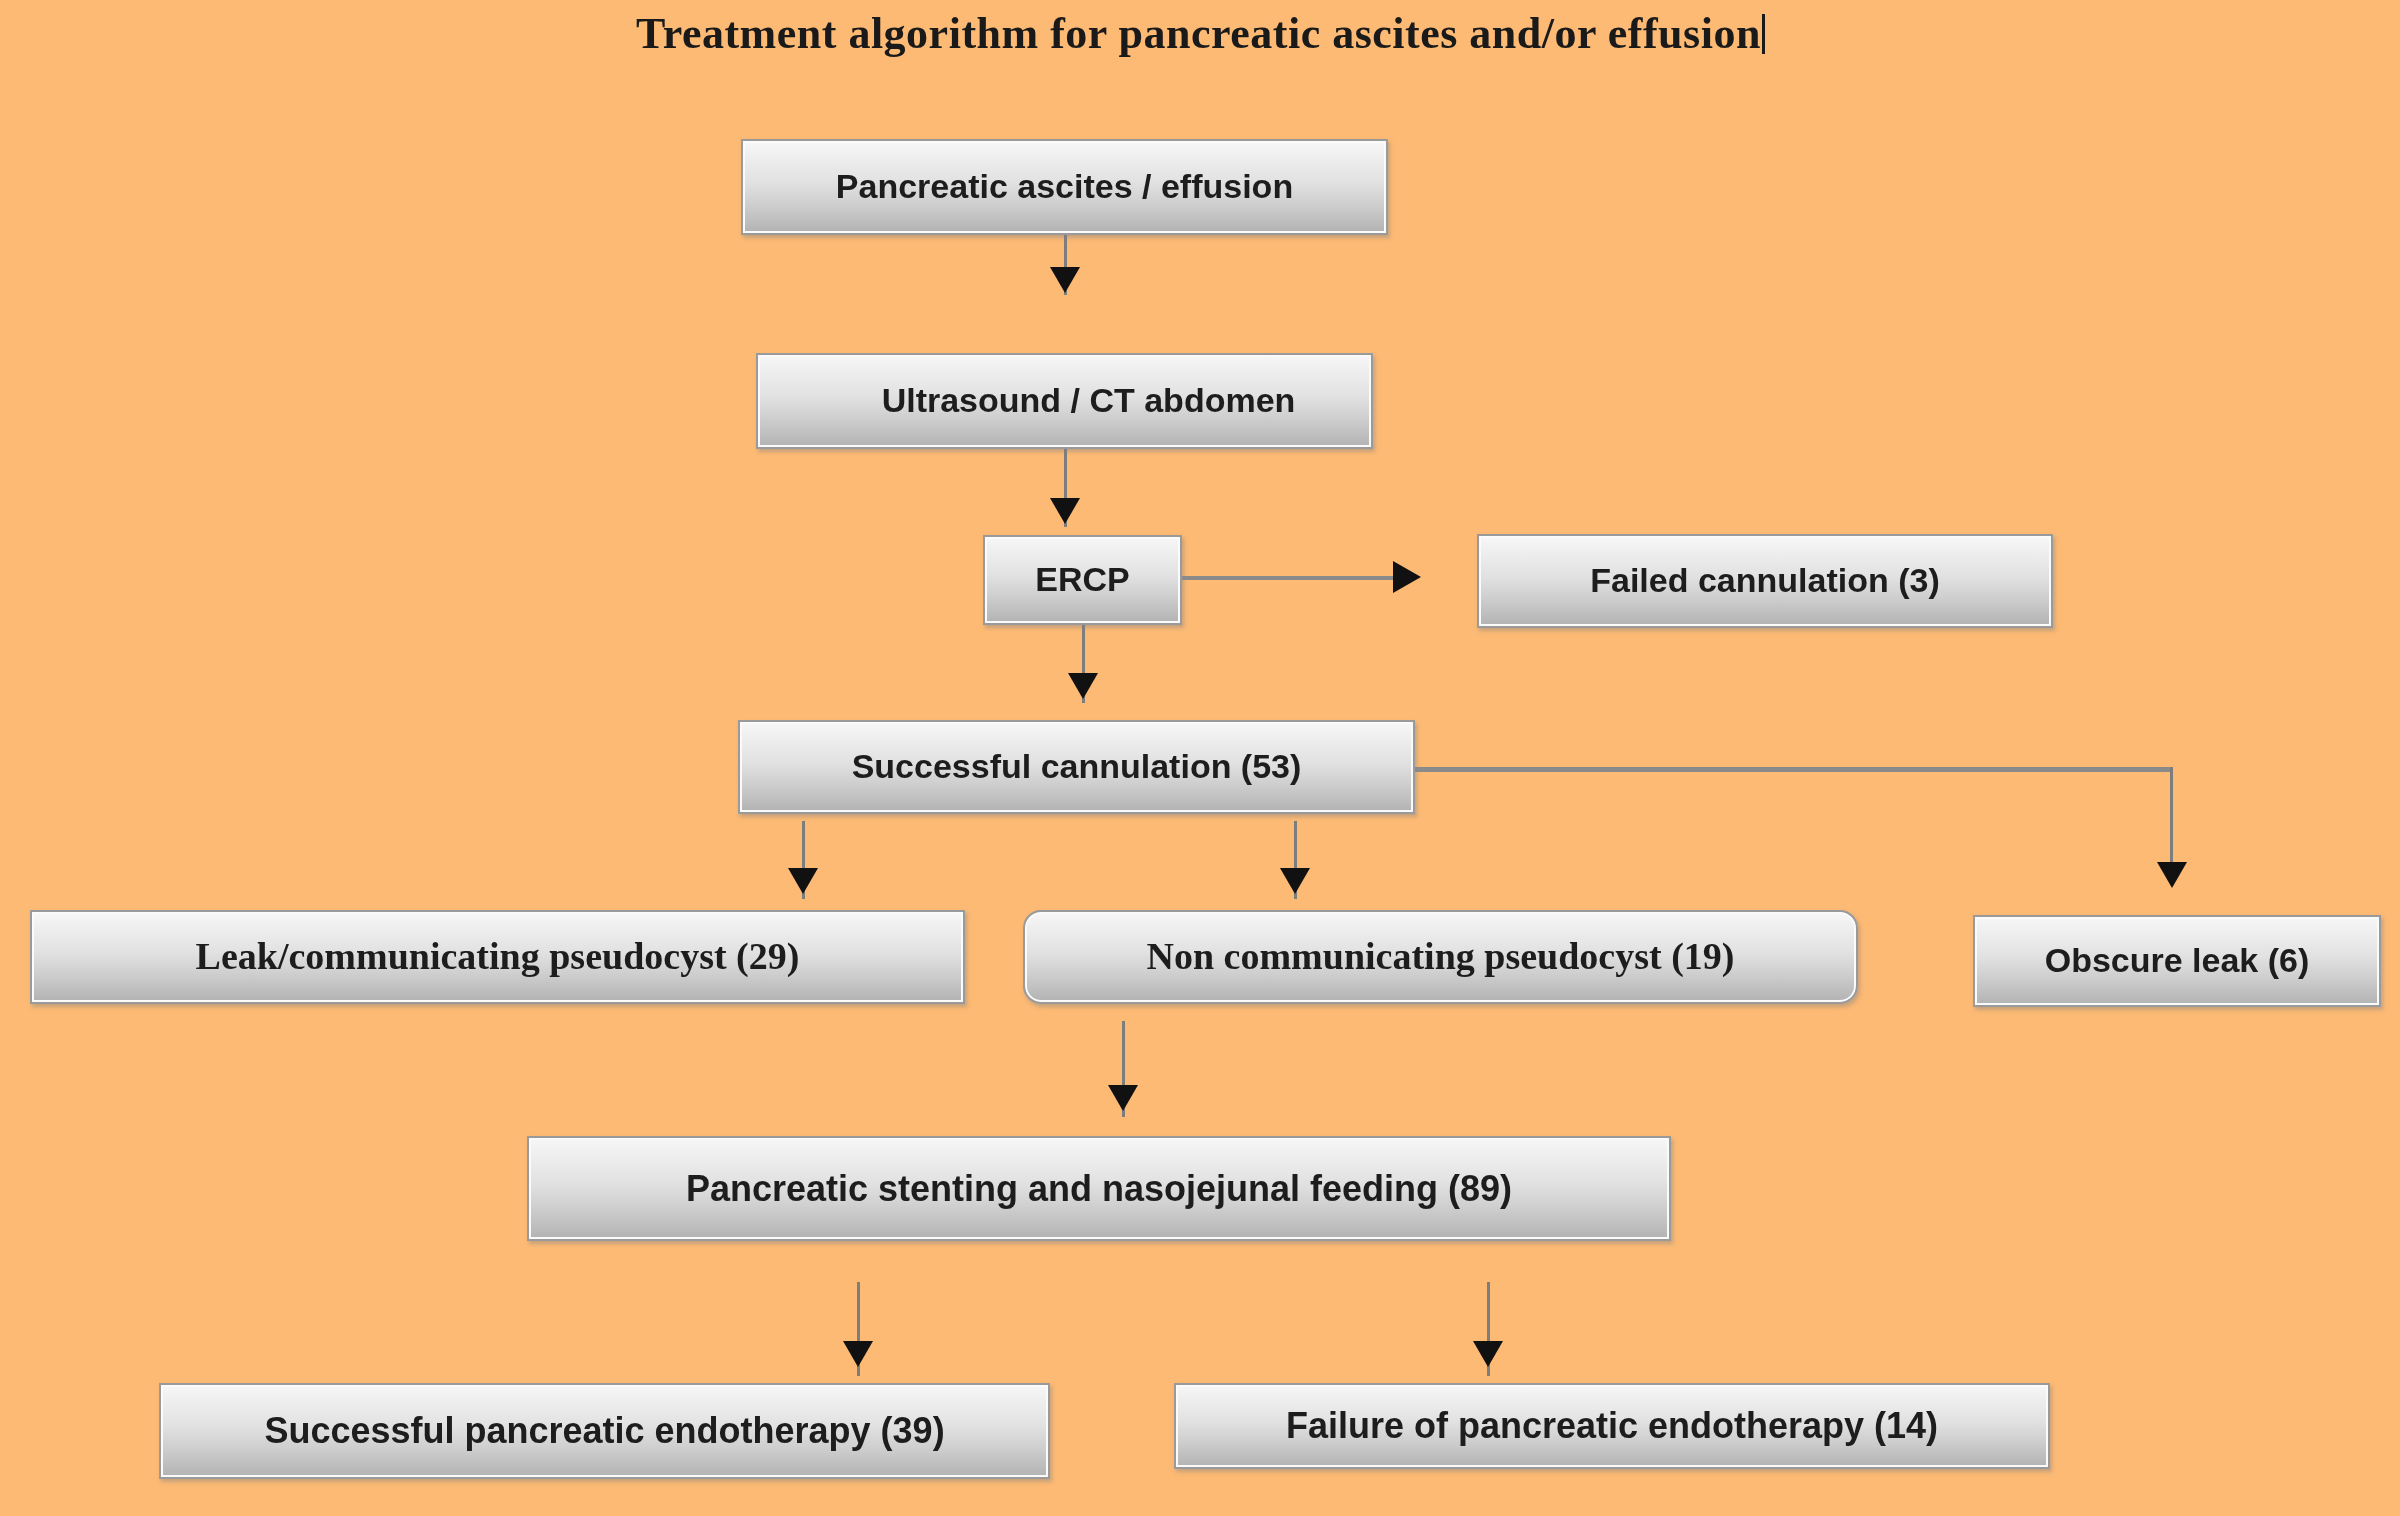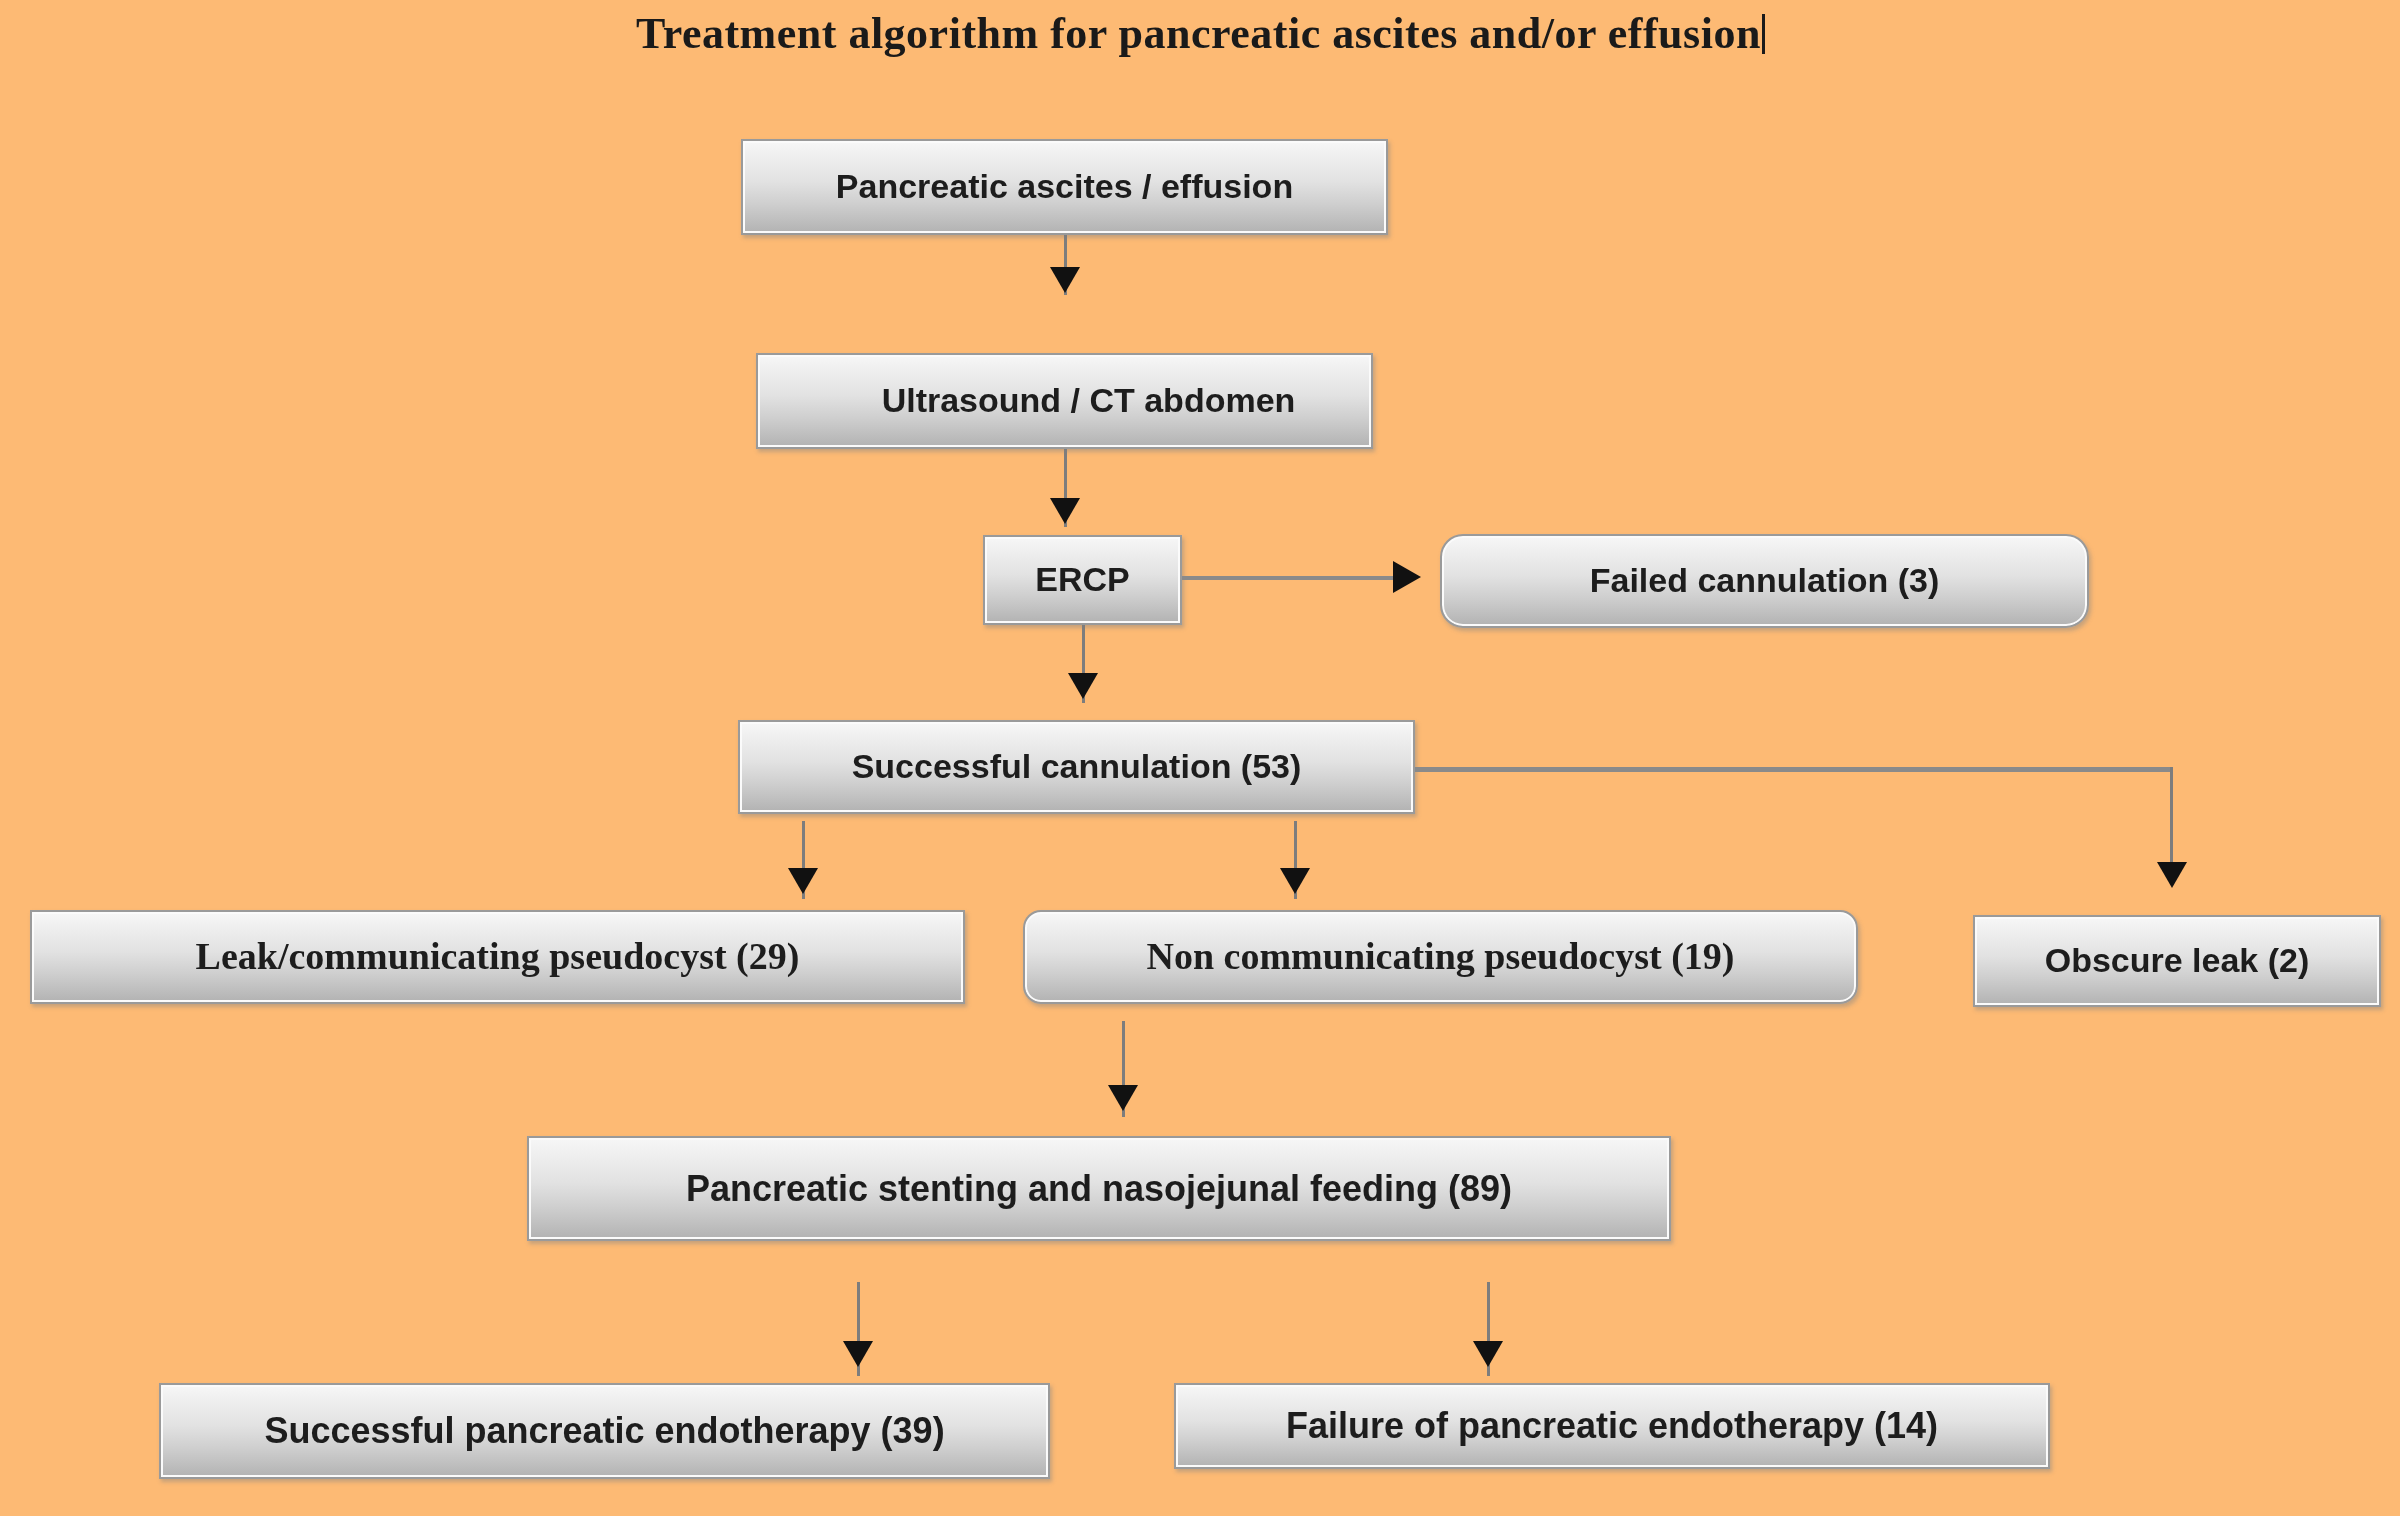--- a/index.html
+++ b/index.html
@@ -130,21 +130,21 @@
   <div class="vline" style="left:1064px; top:449px; height:78px;"></div>
   <div class="arrow-down" style="left:1050px; top:498px;"></div>
 
   <div class="node sans" style="left:983px; top:535px; width:199px; height:90px; font-size:34px;">
     <span class="label">ERCP</span>
   </div>
 
   <div class="hline thin" style="left:1182px; top:576px; width:217px;"></div>
   <div class="arrow-right" style="left:1393px; top:561px;"></div>
 
-  <div class="node sans" style="left:1440px; top:534px; width:649px; height:94px; font-size:34px;border-radius:23px;">
+  <div class="node sans" style="left:1477px; top:534px; width:576px; height:94px; font-size:34px;">
     <span class="label">Failed cannulation (3)</span>
   </div>
 
   <div class="vline" style="left:1082px; top:625px; height:78px;"></div>
   <div class="arrow-down" style="left:1068px; top:673px;"></div>
 
   <div class="node sans" style="left:738px; top:708px; width:677px; height:94px; font-size:34px;margin-top:12px;">
     <span class="label">Successful cannulation (53)</span>
   </div>
 
@@ -160,21 +160,21 @@
 
   <div class="node serif" style="left:30px; top:910px; width:935px; height:94px; font-size:38px;">
     <span class="label">Leak/communicating pseudocyst (29)</span>
   </div>
 
   <div class="node serif" style="left:1023px; top:910px; width:835px; height:94px; font-size:38px;border-radius:18px;">
     <span class="label">Non communicating pseudocyst (19)</span>
   </div>
 
   <div class="node sans" style="left:1973px; top:915px; width:408px; height:92px; font-size:34px;">
-    <span class="label">Obscure leak (2)</span>
+    <span class="label">Obscure leak (6)</span>
   </div>
 
   <div class="vline" style="left:1122px; top:1021px; height:96px;"></div>
   <div class="arrow-down" style="left:1108px; top:1085px;"></div>
 
   <div class="node sans" style="left:527px; top:1136px; width:1144px; height:105px; font-size:36px;">
     <span class="label">Pancreatic stenting and nasojejunal feeding (89)</span>
   </div>
 
   <div class="vline" style="left:857px; top:1282px; height:94px;"></div>

